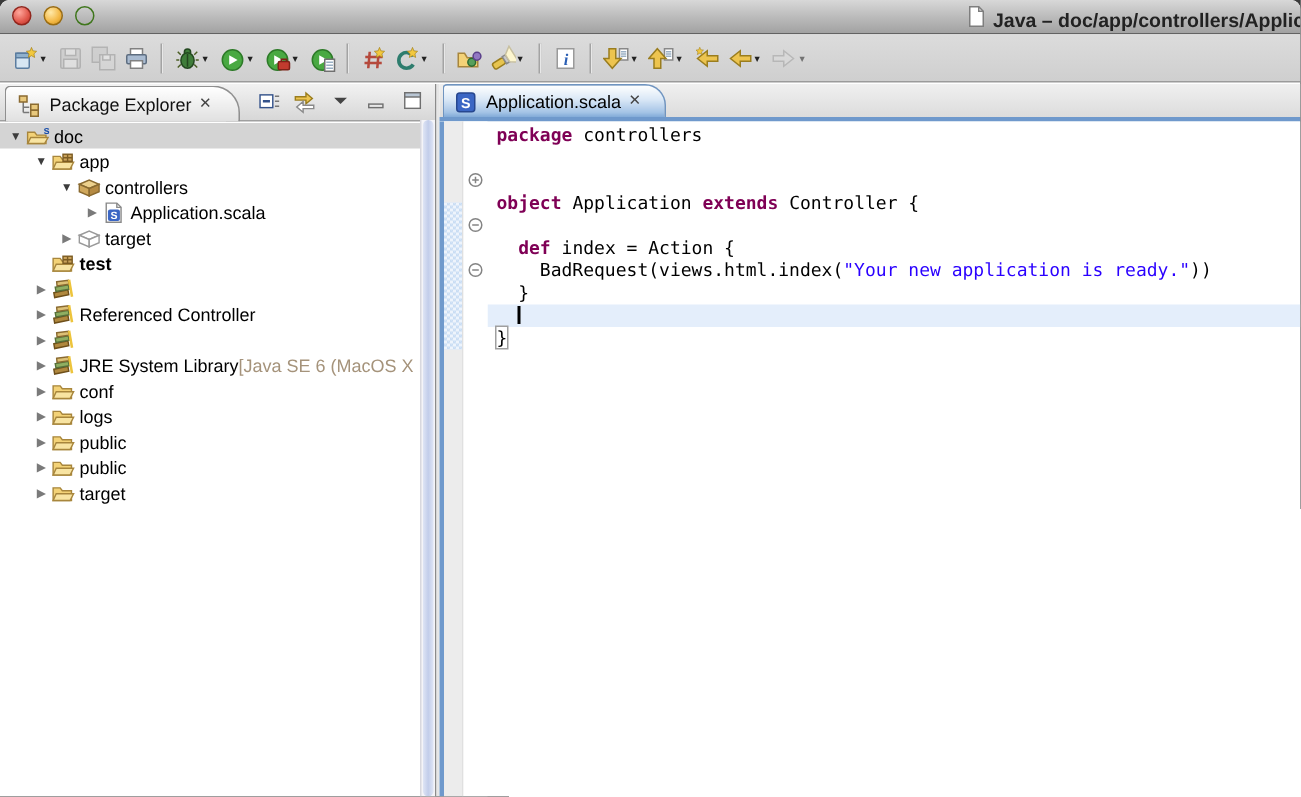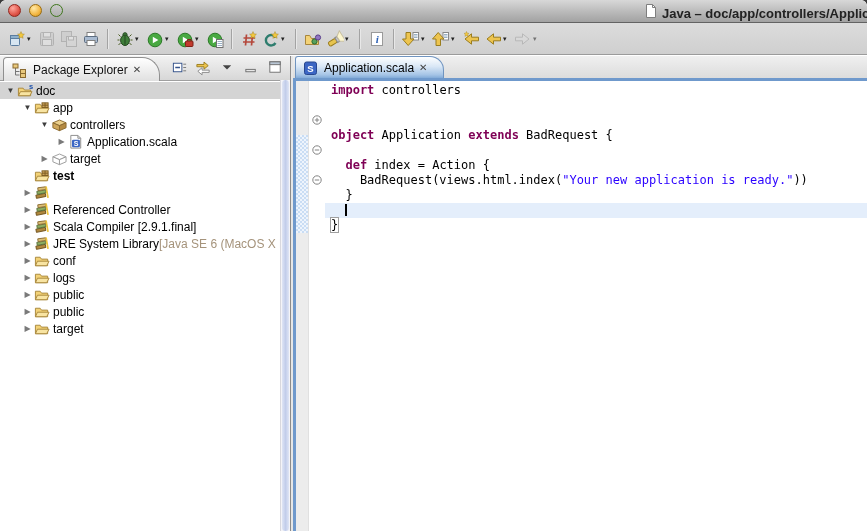--- a/index.html
+++ b/index.html
@@ -434,21 +434,20 @@
           <div class="trow" style="padding-left: 21px;">
             <span class="tarrow">▶</span>
             <span class="ticon16">
               <svg width="16" height="16" viewBox="0 0 17 17">
                 <path d="M2 10.8l10-2 .6 3.4-10 2z" fill="#b0883e" stroke="#6e4f1a"></path>
                 <path d="M3 6.8l9.3-1.6.5 3-9.3 1.7z" fill="#8fae62" stroke="#55703a"></path>
                 <path d="M4 3l8.3-1.1.4 2.8-8.4 1.3z" fill="#dcc076" stroke="#8a6a30"></path>
                 <path d="M12.8 1.6l2.1 12" stroke="#edc43c" stroke-width="1.8" fill="none"></path>
               </svg>
             </span>
-            <span class="tlabel">Scala Compiler [2.9.1.final]</span>
           </div>
           <div class="trow" style="padding-left: 21px;">
             <span class="tarrow">▶</span>
             <span class="ticon16">
               <svg width="16" height="16" viewBox="0 0 17 17">
                 <path d="M2 10.8l10-2 .6 3.4-10 2z" fill="#b0883e" stroke="#6e4f1a"></path>
                 <path d="M3 6.8l9.3-1.6.5 3-9.3 1.7z" fill="#8fae62" stroke="#55703a"></path>
                 <path d="M4 3l8.3-1.1.4 2.8-8.4 1.3z" fill="#dcc076" stroke="#8a6a30"></path>
                 <path d="M12.8 1.6l2.1 12" stroke="#edc43c" stroke-width="1.8" fill="none"></path>
               </svg>
@@ -547,24 +546,24 @@
               </svg>
             </span>
             <span class="foldmark" style="top: 94px;">
               <svg width="10" height="10" viewBox="0 0 10 10">
                 <circle cx="5" cy="5" r="4.2" fill="#fff" stroke="#848484"></circle>
                 <line x1="2.8" y1="5" x2="7.2" y2="5" stroke="#848484"></line>
               </svg>
             </span>
           </div>
         <div class="code" id="code">
-            <div class="cl"><span class="tk">import</span><span class="tp"> controllers</span></div>
+            <div class="cl"><span class="tk">package</span><span class="tp"> controllers</span></div>
             <div class="cl"></div>
             <div class="cl"></div>
-            <div class="cl"><span class="tk">object</span><span class="tp"> Application </span><span class="tk">extends</span><span class="tp"> BadRequest {</span></div>
+            <div class="cl"><span class="tk">object</span><span class="tp"> Application </span><span class="tk">extends</span><span class="tp"> Controller {</span></div>
             <div class="cl"></div>
             <div class="cl"><span class="tp">  </span><span class="tk">def</span><span class="tp"> index = Action {</span></div>
             <div class="cl"><span class="tp">    BadRequest(views.html.index(</span><span class="ts">"Your new application is ready."</span><span class="tp">))</span></div>
             <div class="cl"><span class="tp">  }</span></div>
             <div class="cl current">  <span class="caret"></span></div>
             <div class="cl"><span class="tp pbx">}</span></div>
           </div>
       </div>
     </div>
 

